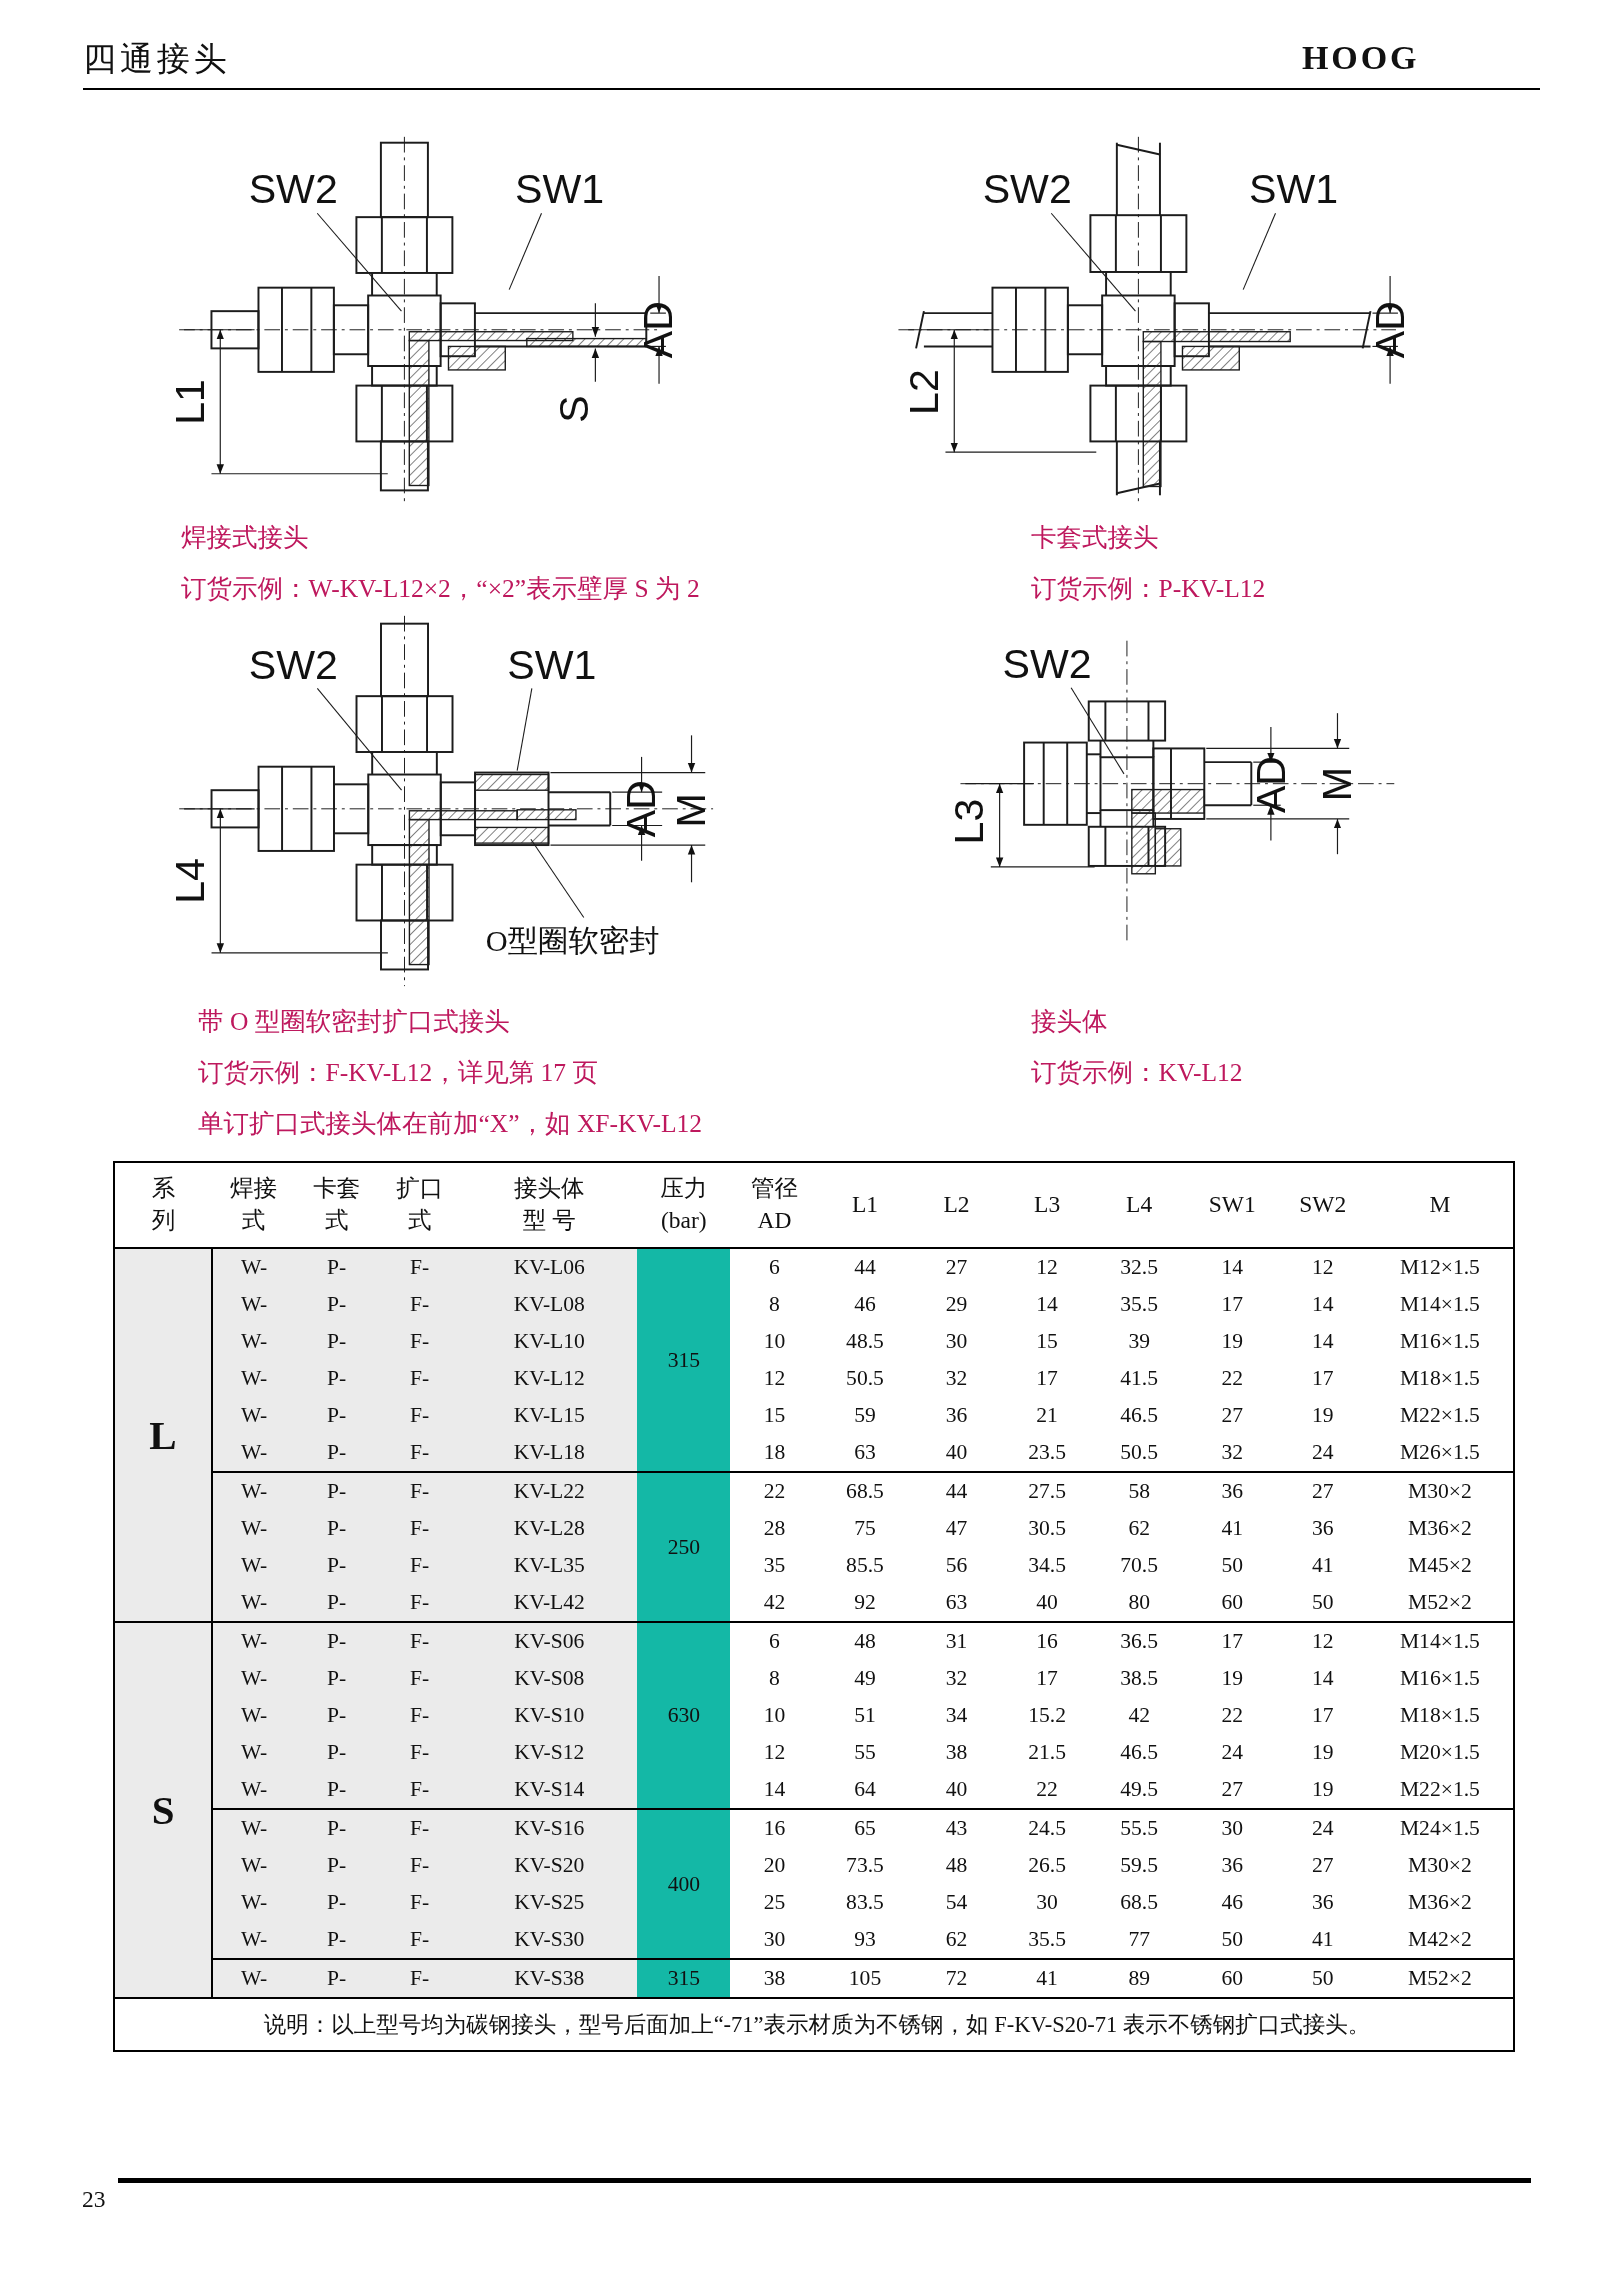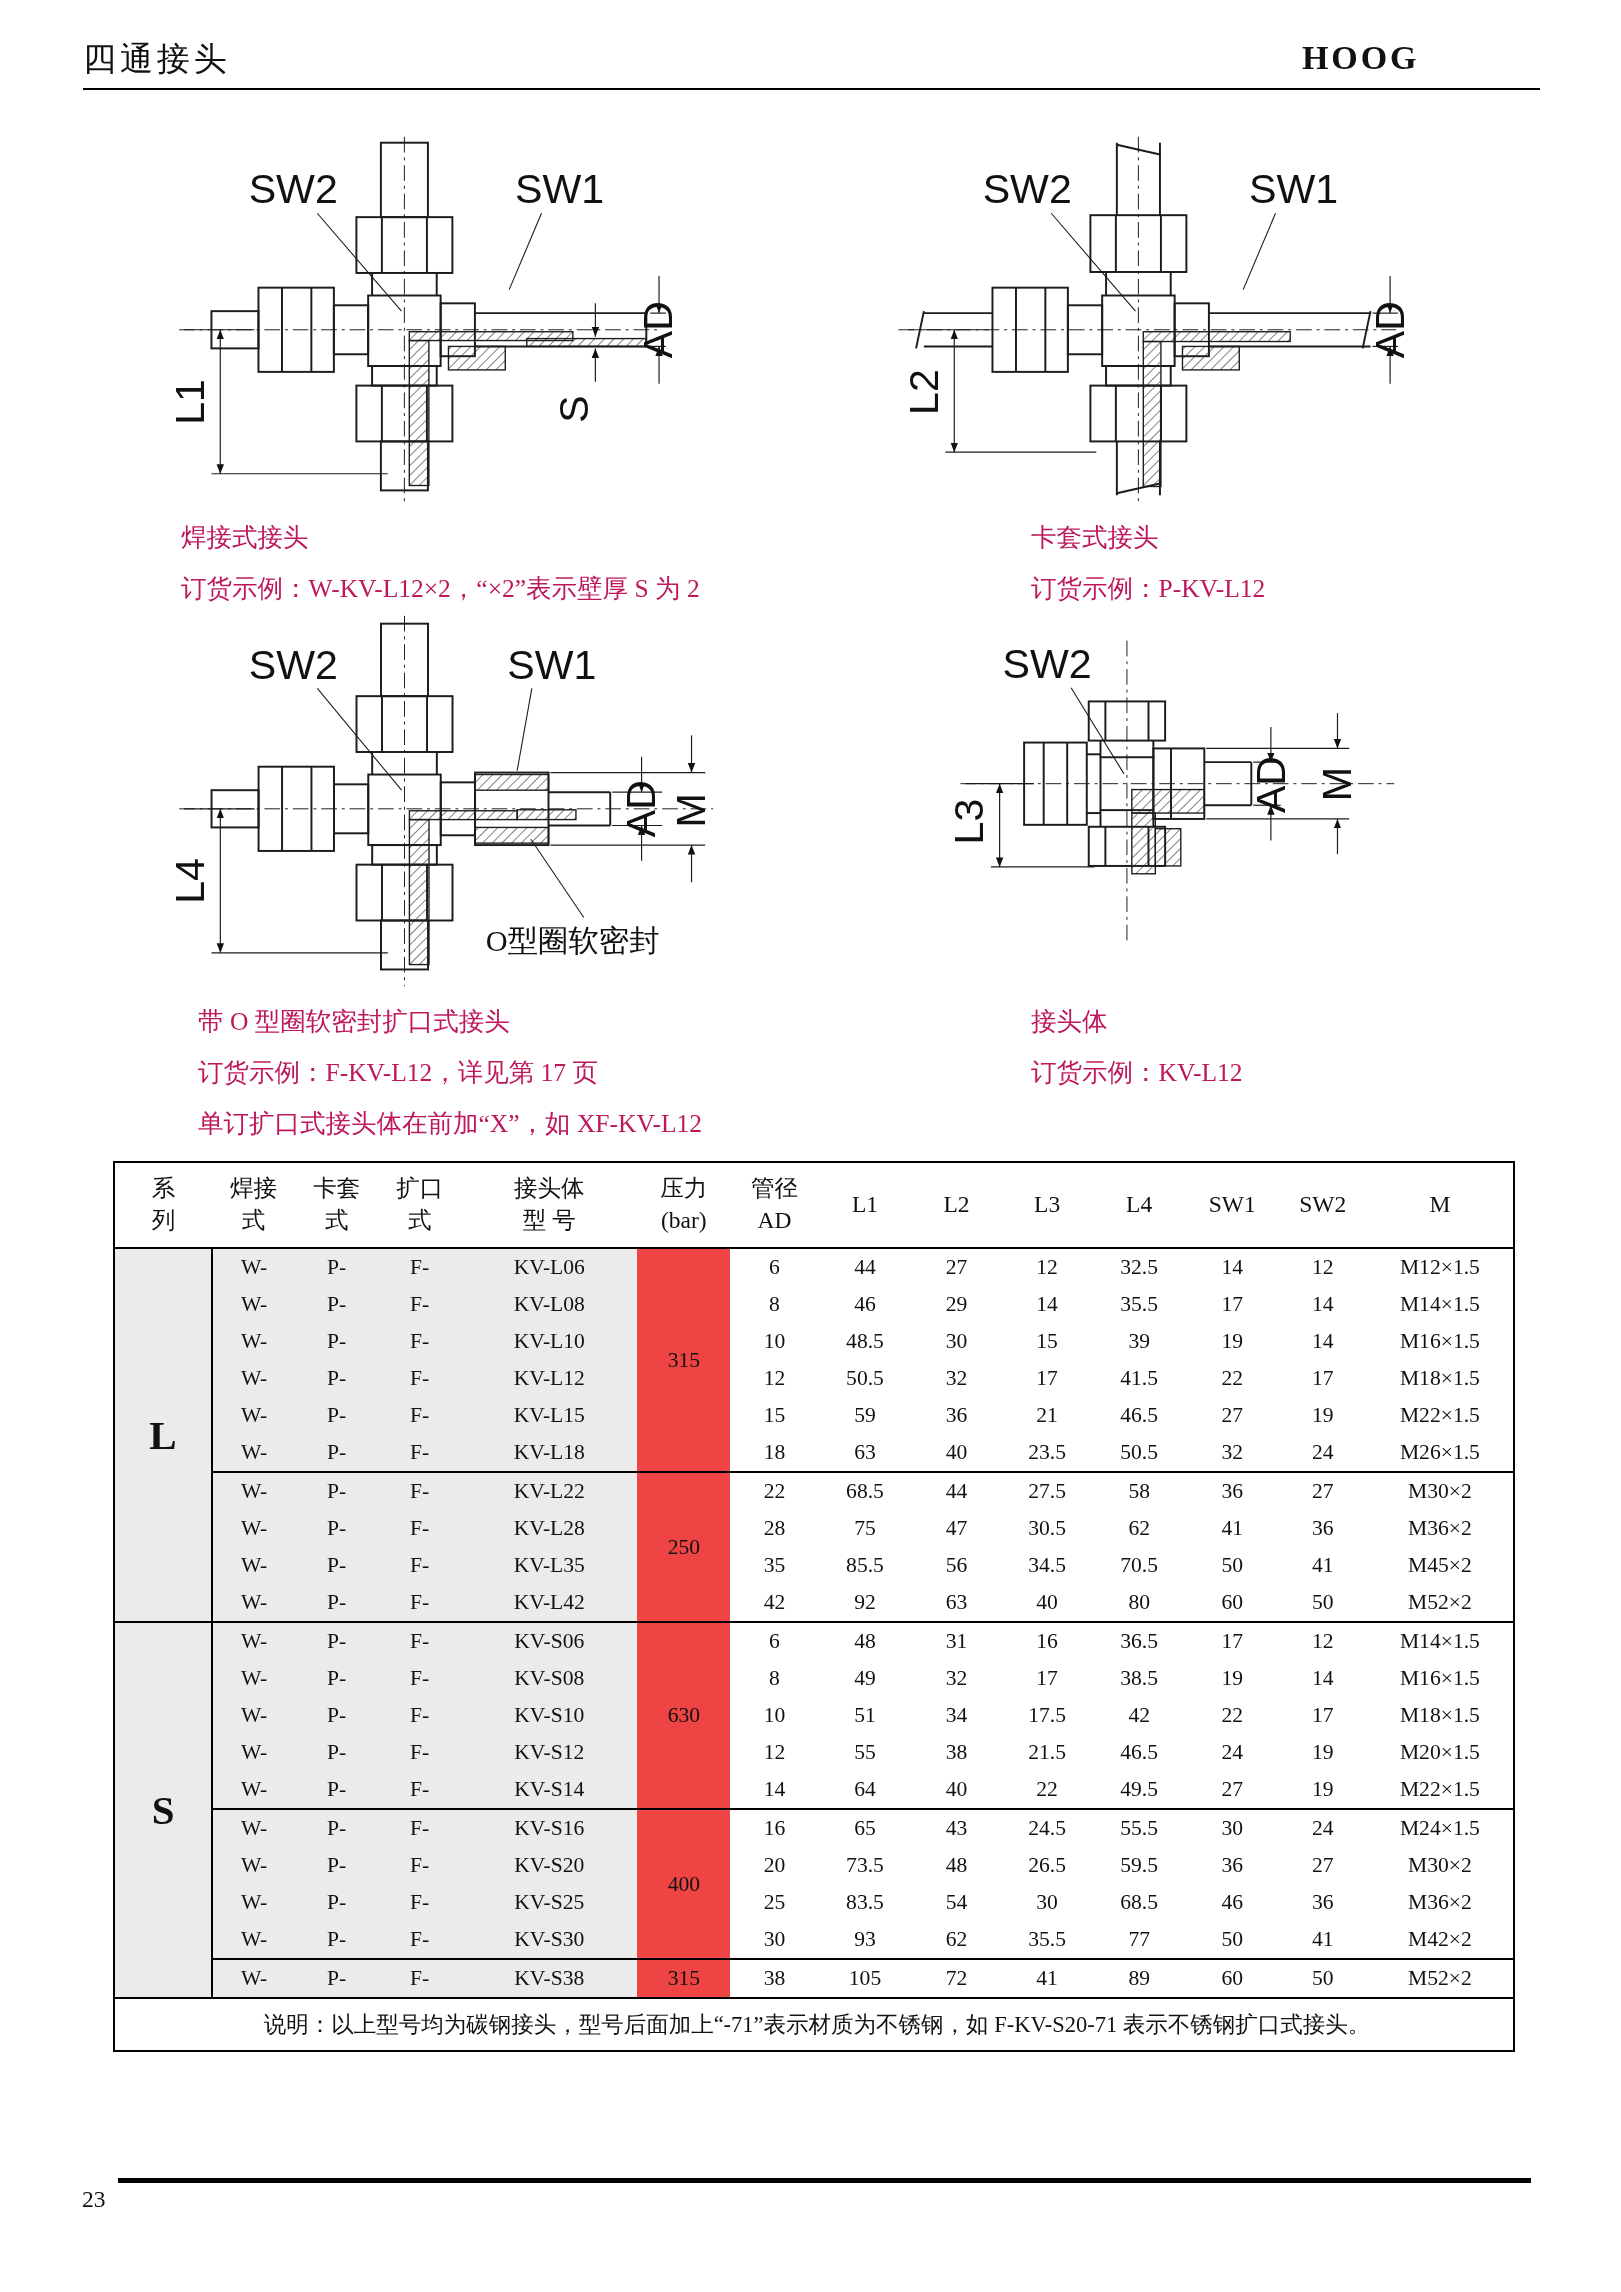--- a/index.html
+++ b/index.html
@@ -30,21 +30,21 @@
   .spec-table th{
     height:82px;font-weight:normal;font-size:23.5px;line-height:1.35;text-align:center;vertical-align:middle;
     white-space:pre-line;border-bottom:2.9px solid #000;background:#fff;
   }
   .spec-table td{height:37px;font-size:21.6px;text-align:center;vertical-align:middle;padding:0;}
   .spec-table td.gray{background:#ebebeb;}
   .spec-table td.series-cell{
     background:#ebebeb;border-right:2.5px solid #000;border-bottom:2.9px solid #000;
     font-size:41px;font-weight:bold;
   }
-  .spec-table td.pressure-cell{background:#ef4444;border-bottom:2.9px solid #000;}
+  .spec-table td.pressure-cell{background:#14b8a6;border-bottom:2.9px solid #000;}
   .spec-table tr.group-end td{border-bottom:2.9px solid #000;}
   .spec-table td.note-cell{
     border-top:2.9px solid #000;text-align:center;padding:9.8px 5.9px 9.8px 11.8px;font-size:22.5px;height:29px;background:#fff;
   }
   
   .page-number{position:absolute;left:82px;top:2164px;font-size:23.5px;font-family:"Liberation Serif",serif;margin-top:22px;}
   .footer-rule{position:absolute;left:118px;top:2178px;width:1413px;height:4.9px;background:#000;}
 </style>
 </head>
 <body>
@@ -514,21 +514,21 @@
         <td>M16×1.5</td>
       </tr>
       <tr>
         <td class="gray">W-</td>
         <td class="gray">P-</td>
         <td class="gray">F-</td>
         <td class="gray">KV-S10</td>
         <td>10</td>
         <td>51</td>
         <td>34</td>
-        <td>17.5</td>
+        <td>15.2</td>
         <td>42</td>
         <td>22</td>
         <td>17</td>
         <td>M18×1.5</td>
       </tr>
       <tr>
         <td class="gray">W-</td>
         <td class="gray">P-</td>
         <td class="gray">F-</td>
         <td class="gray">KV-S12</td>

